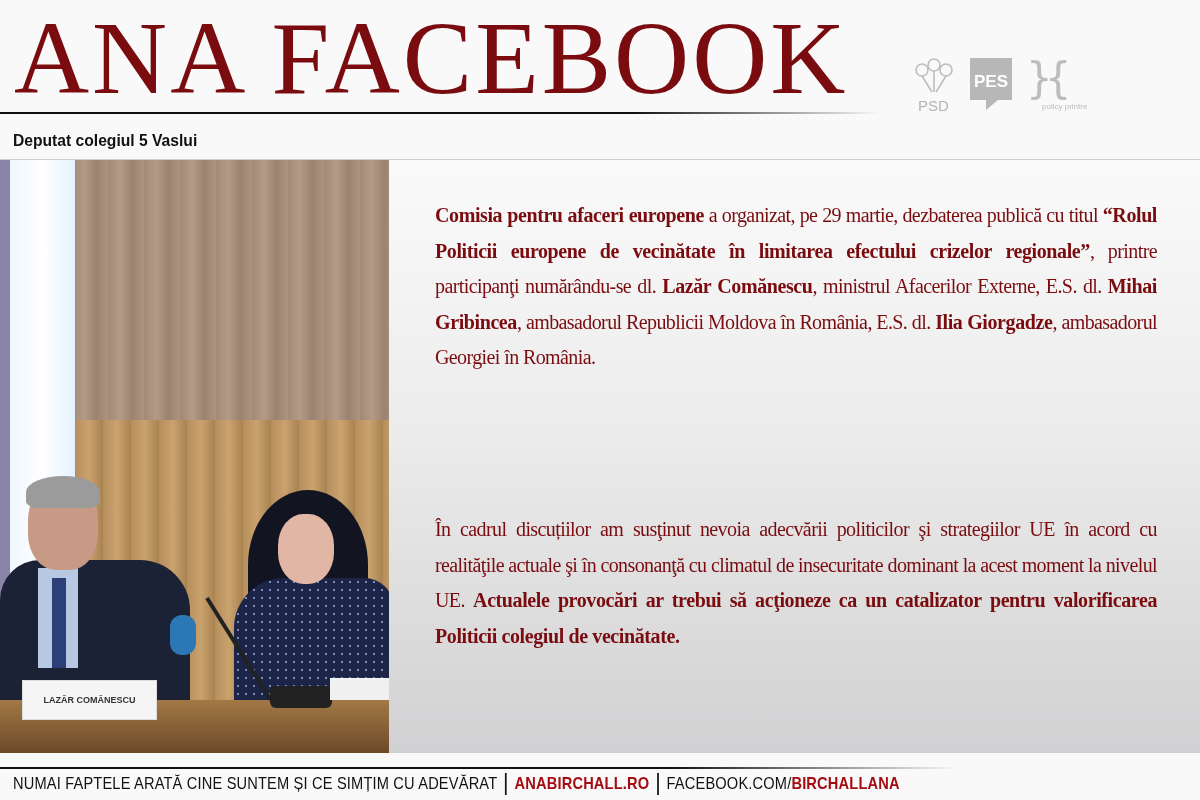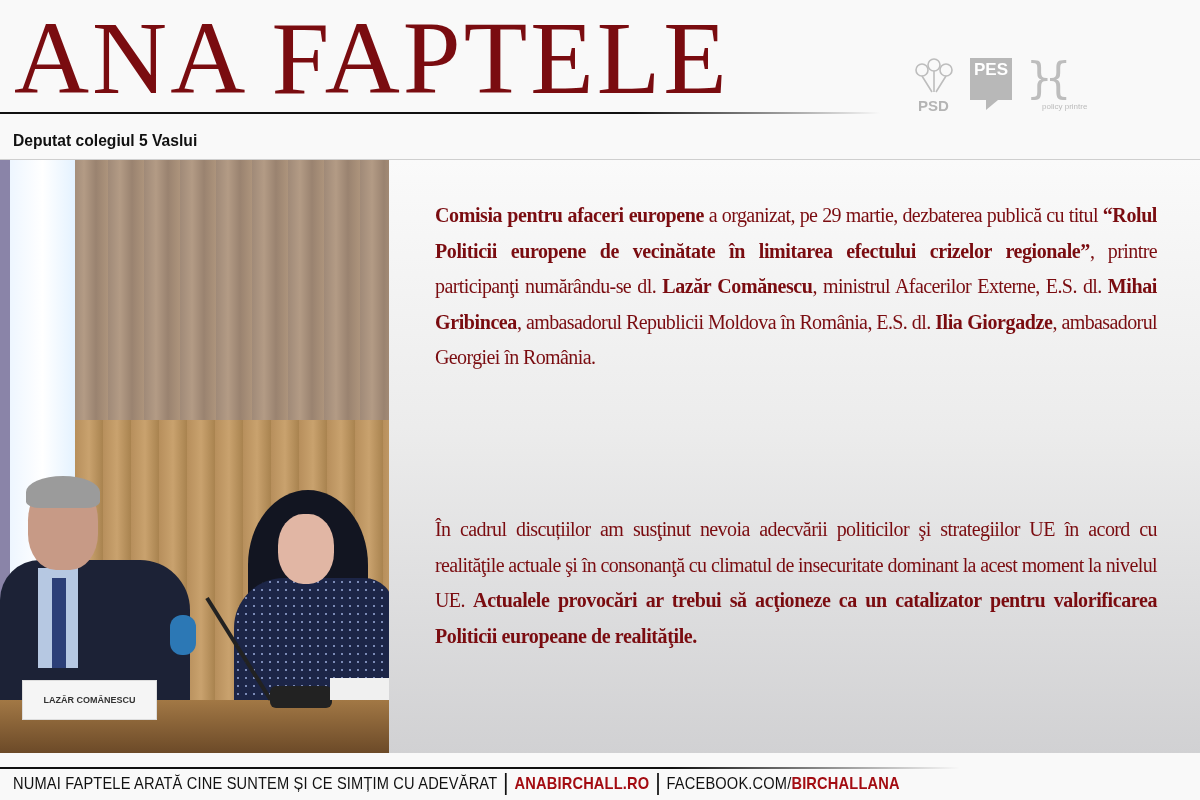--- a/index.html
+++ b/index.html
@@ -3,23 +3,23 @@
 <meta charset="utf-8">
 <style>
   * { margin: 0; padding: 0; box-sizing: border-box; }
   body { width: 1200px; height: 800px; background: #f9f9f9; overflow: hidden; position: relative; font-family: "Liberation Sans", sans-serif; }
   .title { position: absolute; left: 14px; top: 6px; font-family: "Liberation Serif", serif; font-size: 104px; color: #7a0c10; letter-spacing: 3px; line-height: 1; white-space: nowrap; }
   .title-rule { position: absolute; left: 0; top: 112px; width: 880px; height: 2px; background: linear-gradient(to right, #111 0%, #111 72%, rgba(17,17,17,0) 100%); }
   .subtitle { position: absolute; left: 13px; top: 131px; font-size: 17px; font-weight: bold; color: #111; transform: scaleX(0.92); transform-origin: left; }
   .logos { position: absolute; left: 912px; top: 58px; display: flex; align-items: flex-start; gap: 14px; }
   .logo-psd { width: 44px; height: 56px; position: relative; }
   .logo-psd .roses { position: absolute; top: 0; left: 2px; width: 40px; height: 36px; }
-  .logo-psd .psd-text { position: absolute; bottom: 0; left: 6px; font-size: 15px; font-weight: bold; color: #b4b4b4; }
+  .logo-psd .psd-text { position: absolute; bottom: 0; left: 6px; font-size: 15px; font-weight: normal; color: #b4b4b4; }
   .logo-pes { width: 42px; height: 50px; position: relative; }
-  .logo-pes .box { width: 42px; height: 42px; background: #b8b8b8; color: #fff; font-weight: bold; font-size: 17px; padding: 2px 4px; }
+  .logo-pes .box { width: 42px; height: 42px; background: #b8b8b8; color: #fff; font-weight: bold; font-size: 17px; padding: 14px 4px; }
   .logo-pes .tail { position: absolute; left: 16px; top: 42px; width: 0; height: 0; border-left: 0 solid transparent; border-right: 12px solid transparent; border-top: 10px solid #b8b8b8; }
   .logo-pn { position: relative; width: 80px; height: 56px; }
   .logo-pn .brace { font-size: 42px; color: #bdbdbd; font-family: "DejaVu Sans", sans-serif; line-height: 1; position: absolute; left: 0; top: 0; letter-spacing: -8px; }
   .logo-pn .pn-text { position: absolute; left: 16px; top: 44px; font-size: 8px; color: #bbb; white-space: nowrap; }
   .band-line { position: absolute; left: 0; top: 159px; width: 1200px; height: 1px; background: #cfcfcf; }
   .photo { position: absolute; left: 0; top: 160px; width: 389px; height: 593px; overflow: hidden; background: #b48f62; }
   .curtain { position: absolute; left: 0; top: 0; width: 389px; height: 593px;
     background: repeating-linear-gradient(90deg, #a08a78 0px, #b39b85 12px, #9a8370 24px, #ad947c 36px); }
   .window { position: absolute; left: 10px; top: 0; width: 65px; height: 540px; background: linear-gradient(90deg,#eef6ff,#ffffff,#e4f2ff); }
   .window-edge { position: absolute; left: 0; top: 0; width: 12px; height: 593px; background: #8a84a8; }
@@ -46,21 +46,21 @@
   .p1 { top: 198px; }
   .p2 { top: 512px; }
   .footer-rule { position: absolute; left: 0; top: 767px; width: 960px; height: 2px; background: linear-gradient(to right, #111 0%, #111 70%, rgba(17,17,17,0) 100%); }
   .footer { position: absolute; left: 13px; top: 773px; font-size: 17px; color: #111; white-space: nowrap; transform: scaleX(0.86); transform-origin: left; letter-spacing: 0.2px; display: flex; align-items: center; }
   .footer .sep { display: inline-block; width: 2px; height: 22px; background: #111; margin: 0 9px; }
   .footer .red { color: #a30c12; font-weight: bold; }
 </style>
 </head>
 <body>
 
-<div class="title">ANA FAPTELE</div>
+<div class="title">ANA FACEBOOK</div>
 <div class="title-rule"></div>
 <div class="subtitle">Deputat colegiul 5 Vaslui</div>
 
 <div class="logos">
   <div class="logo-psd">
     <svg class="roses" viewBox="0 0 40 36">
       <g fill="none" stroke="#bdbdbd" stroke-width="1.6">
         <circle cx="8" cy="12" r="6"></circle>
           <circle cx="20" cy="7" r="6"></circle>
           <circle cx="32" cy="12" r="6"></circle>
@@ -106,21 +106,21 @@
   <div class="nameplate">LAZĂR COMĂNESCU</div>
 </div>
 
 <div class="right-panel"></div>
 
 <p class="para p1">
   <b>Comisia pentru afaceri europene</b><span> a organizat, pe 29 martie, dezbaterea publică cu titul </span><b>“Rolul Politicii europene de vecinătate în limitarea efectului crizelor regionale”</b><span>, printre participanţi numărându-se dl. </span><b>Lazăr Comănescu</b><span>, ministrul Afacerilor Externe, E.S. dl. </span><b>Mihai Gribincea</b><span>, ambasadorul Republicii Moldova în România, E.S. dl. </span><b>Ilia Giorgadze</b><span>, ambasadorul Georgiei în România.</span>
 </p>
 
 <p class="para p2">
-  <span>În cadrul discuțiilor am susţinut nevoia adecvării politicilor şi strategiilor UE în acord cu realităţile actuale şi în consonanţă cu climatul de insecuritate dominant la acest moment la nivelul UE. </span><b>Actualele provocări ar trebui să acţioneze ca un catalizator pentru valorificarea Politicii europeane de realităţile.</b>
+  <span>În cadrul discuțiilor am susţinut nevoia adecvării politicilor şi strategiilor UE în acord cu realităţile actuale şi în consonanţă cu climatul de insecuritate dominant la acest moment la nivelul UE. </span><b>Actualele provocări ar trebui să acţioneze ca un catalizator pentru valorificarea Politicii colegiul de vecinătate.</b>
 </p>
 
 <div class="footer-rule"></div>
 <div class="footer">
   <span>NUMAI FAPTELE ARATĂ CINE SUNTEM ȘI CE SIMȚIM CU ADEVĂRAT</span>
   <span class="sep"></span>
   <span class="red">ANABIRCHALL.RO</span>
   <span class="sep"></span>
   <span><span>FACEBOOK.COM/</span><span class="red">BIRCHALLANA</span></span>
 </div>

